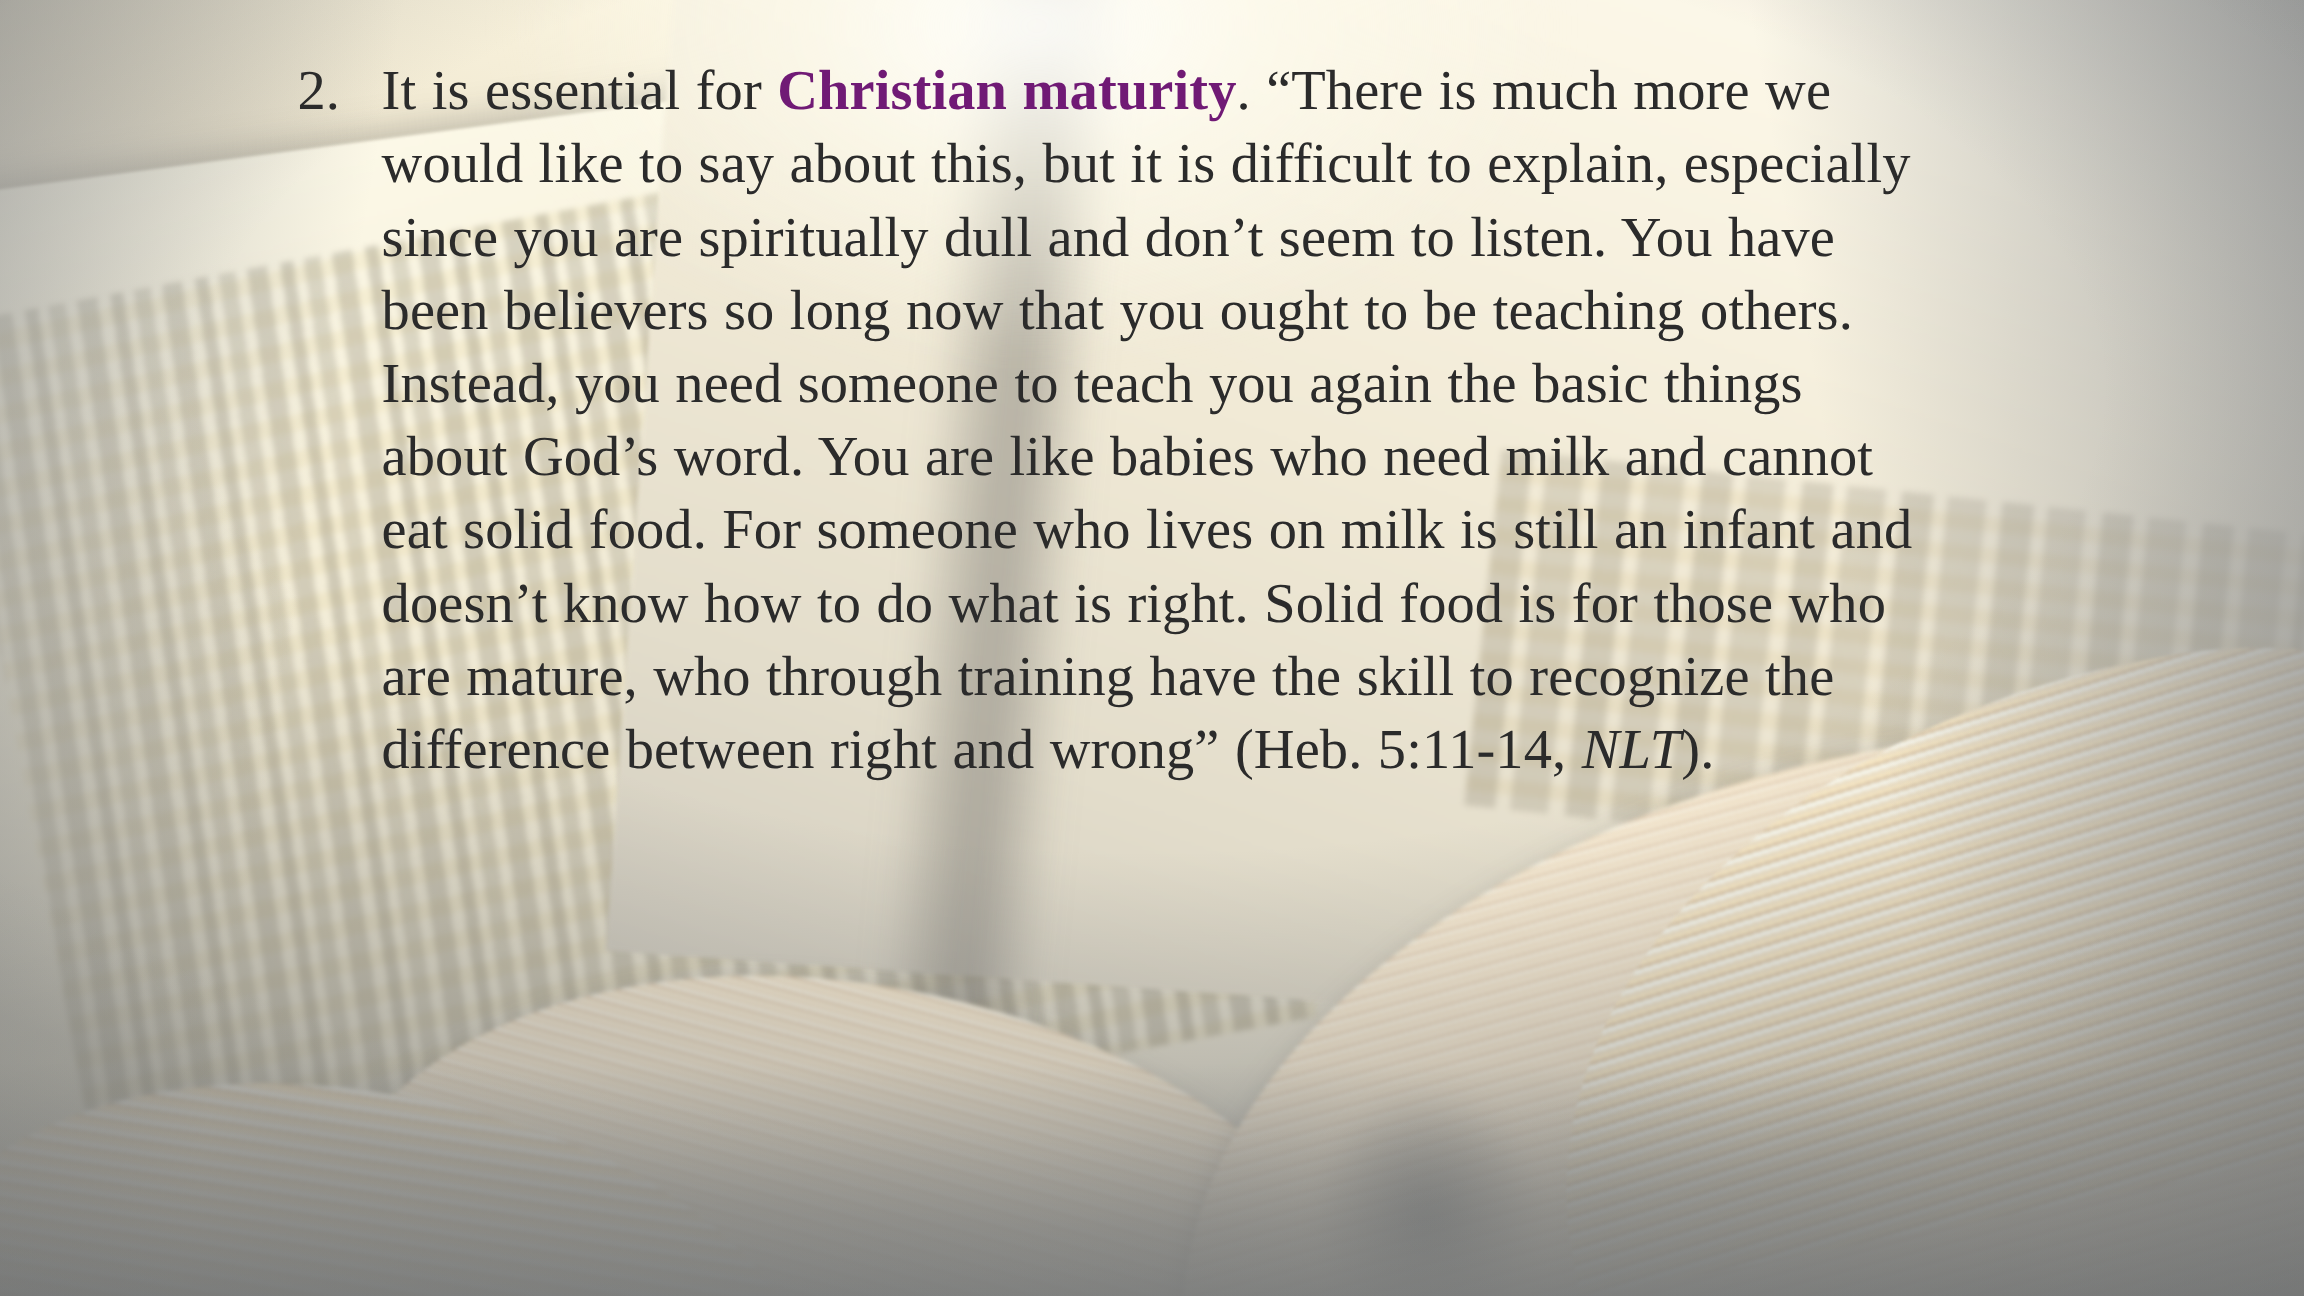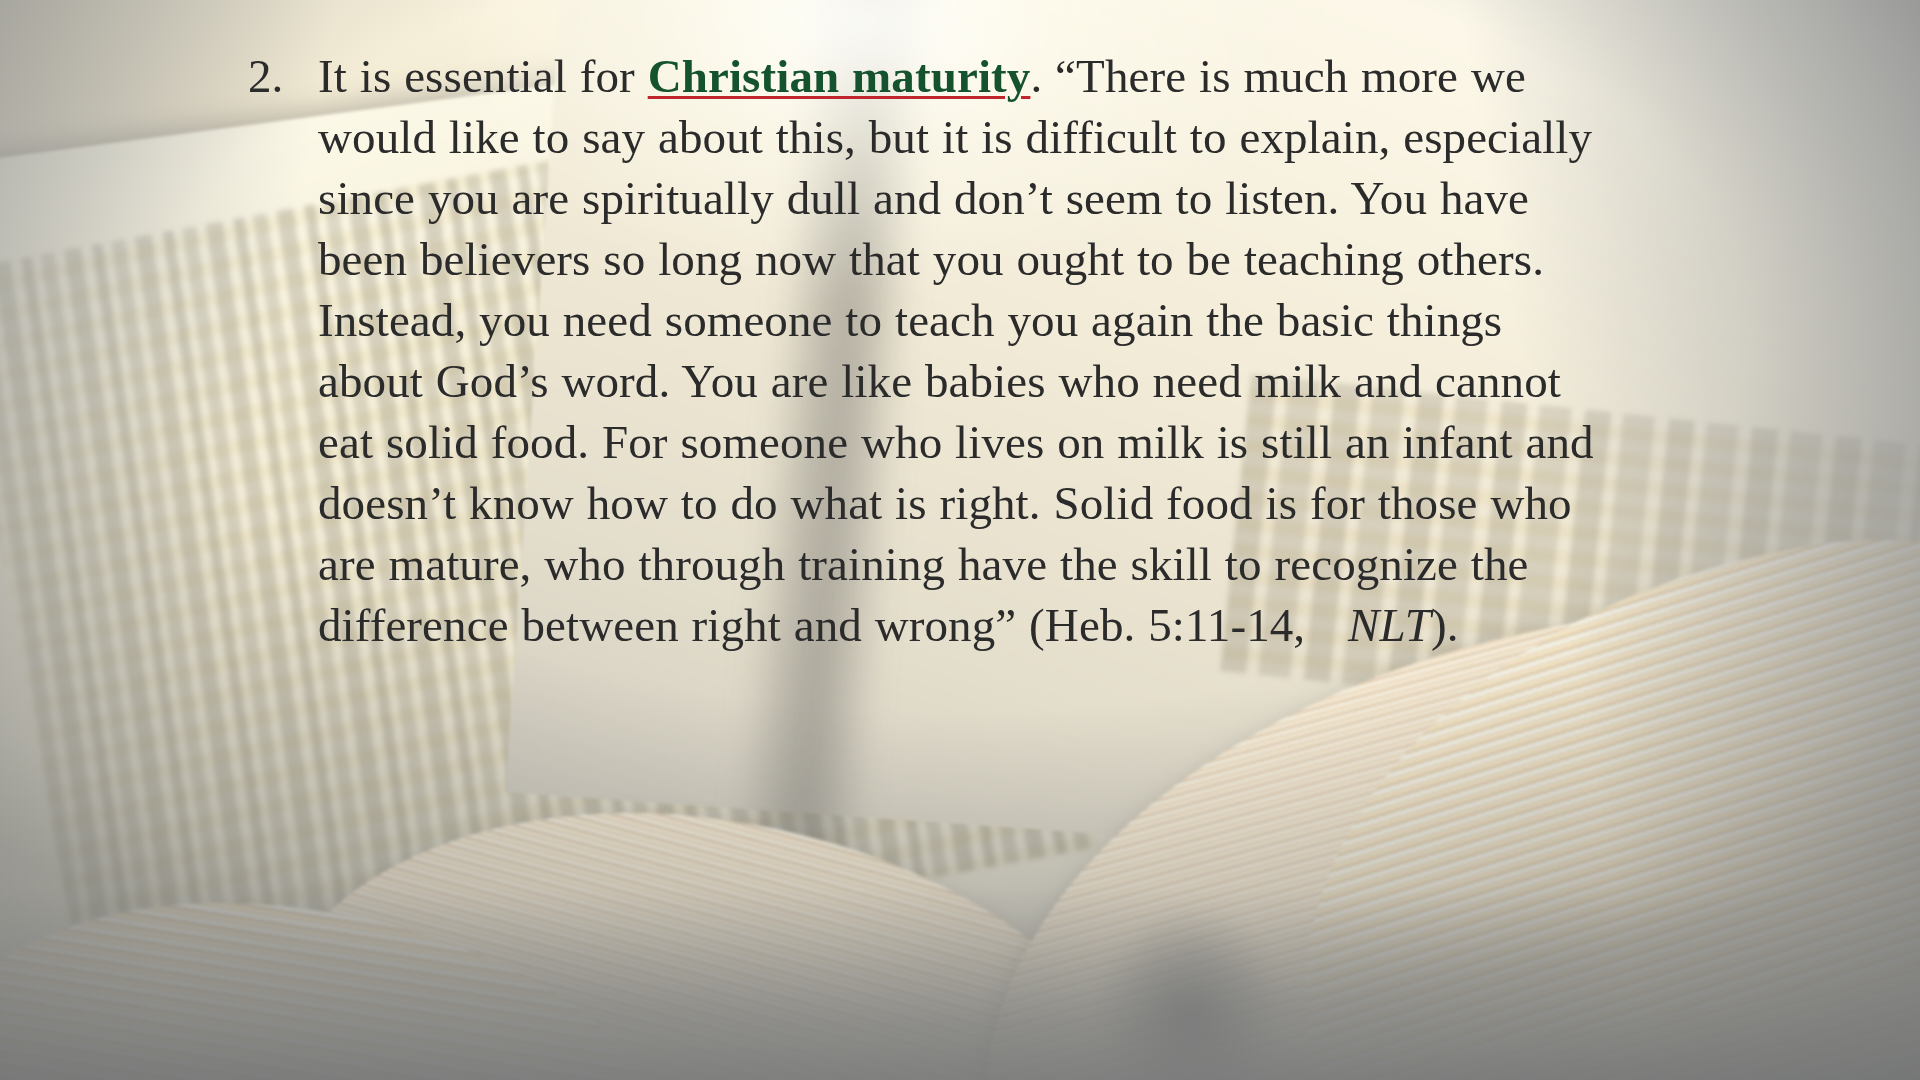--- a/index.html
+++ b/index.html
@@ -263,28 +263,27 @@
   .bullet-body {
     flex: 1 1 auto;
     font-size: 47px;
     line-height: 61px;
     color: #2b2b2b;
     font-family: "Liberation Serif", "DejaVu Serif", serif;
     letter-spacing: 0.1px;
     word-spacing: 1px;
   }
   .kw {
-    color: #14532d;
+    color: #701a75;
     font-weight: bold;
-    text-decoration: underline;
     text-decoration-color: #C0272D;
     text-underline-offset: 4px;
     text-decoration-thickness: 3px;
   }
-  .ital { font-style: italic; margin-left: 30px; }
+  .ital { font-style: italic; }
 </style>
 </head>
 <body>
 
 <div id="slide">
 
   <div class="bg-layer">
     <div class="bg-base"></div>
     <div class="page-left">
       <div class="page-left-text"></div>

